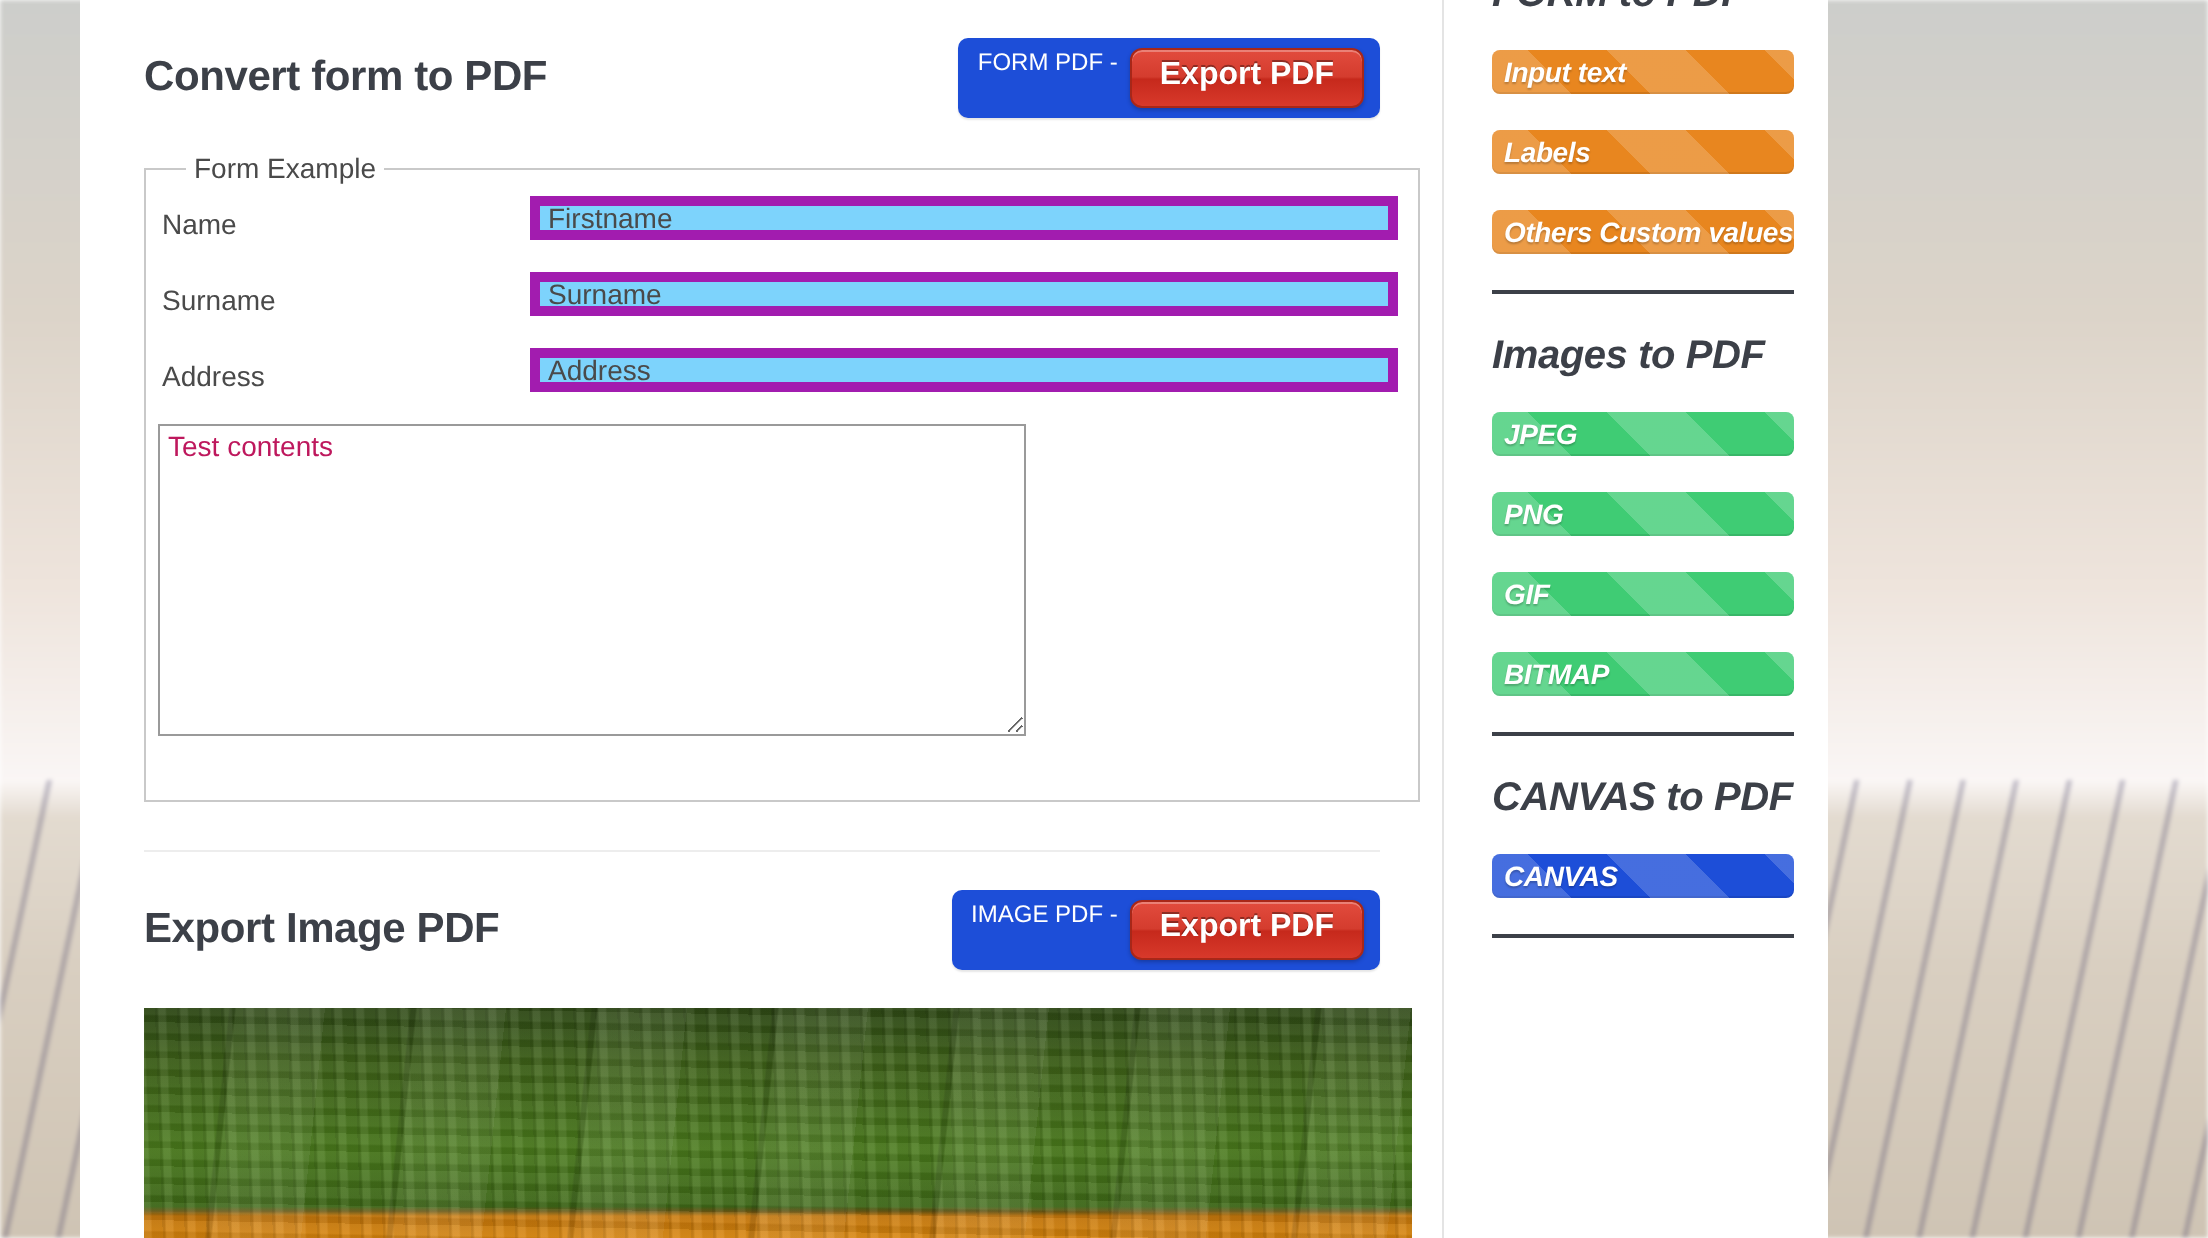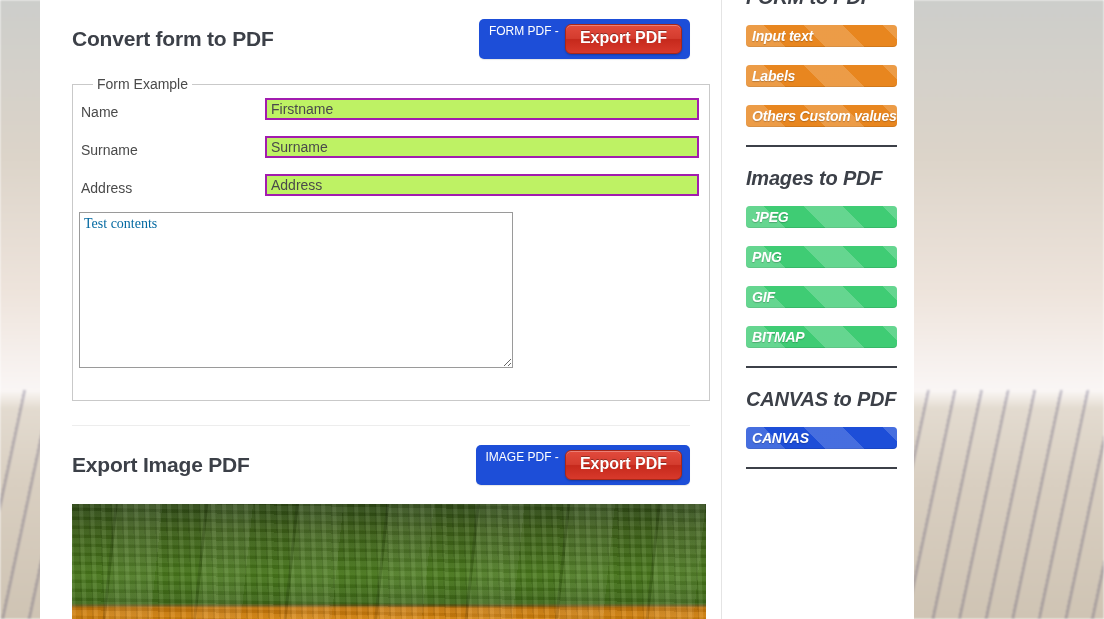--- a/index.html
+++ b/index.html
@@ -138,37 +138,37 @@
     width: 186px;
     flex: 0 0 186px;
     font-size: 14px;
     color: #4a4a4a;
     padding-top: 4px;
     padding-left: 2px;
   }
   .form-row input.txt {
     width: 434px;
     height: 22px;
-    border: 2px solid #a21caf;
+    border: 5px solid #a21caf;
     padding: 1px 4px;
     font-size: 14px;
     color: #4a4a4a;
     font-family: "Liberation Sans", sans-serif;
     border-radius: 0;
     outline: none;
-    background: #bef264;
+    background: #7dd3fc;
   }
   .form-row textarea.ta {
     width: 434px;
     height: 156px;
     border: 1px solid #9a9a9a;
     padding: 2px 4px;
     font-size: 14px;
-    color: #0369a1;
-    font-family: Liberation Serif, serif;
+    color: #be185d;
+    font-family: Liberation Sans, sans-serif;
     resize: both;
     outline: none;
     background: #fff;
     line-height: 1.25;
   }
 
   hr.sep {
     border: 0;
     border-top: 1px solid #ededed;
     margin: 24px 0 0 0;

